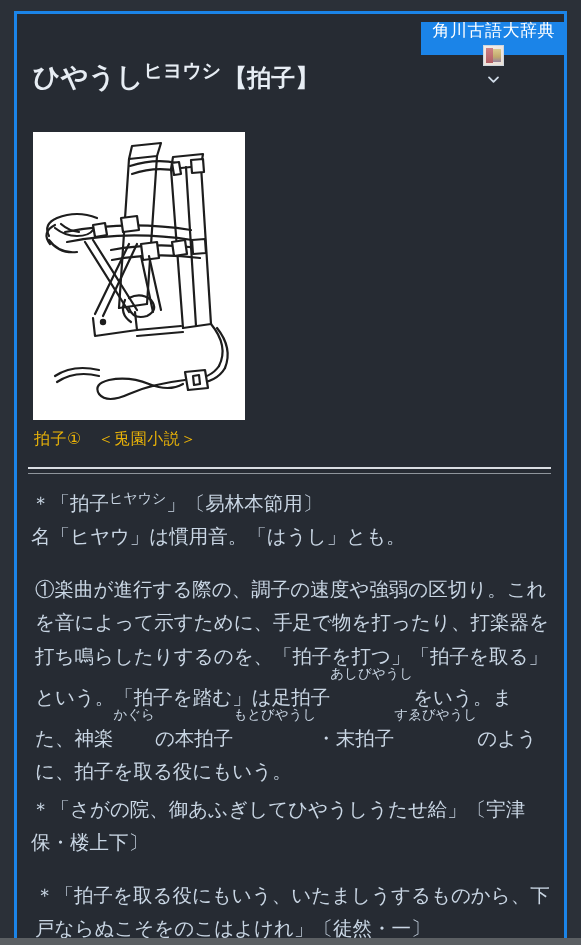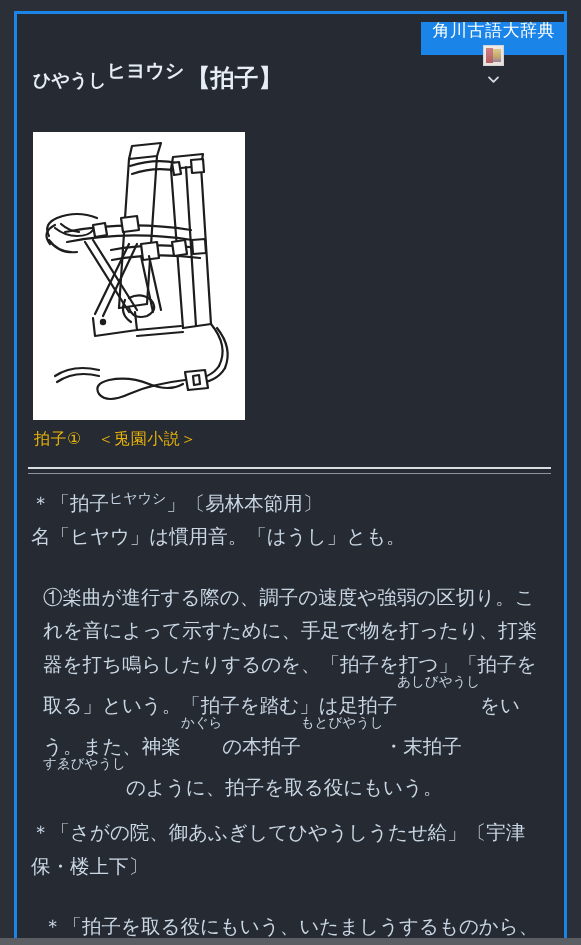--- a/index.html
+++ b/index.html
@@ -105,21 +105,21 @@
   }
 
   
   .headword {
     padding: 28px 20px 0 16px;
     color: #e7edf4;
     font-size: 27px;
     line-height: 1.15;
     white-space: nowrap;
   }
-  .headword .kana-main { font-size: 18px; }
+  .headword .kana-main { font-size: 27px; }
   .headword .kana-sup {
     font-size: 19px;
     vertical-align: 9px;
     letter-spacing: 0px;
   }
   .headword .kanji-brackets {
     font-size: 24px;
     margin-left: 2px;
   }
 
@@ -158,21 +158,21 @@
   
   .entry-body {
     padding: 12px 10px 0 14px;
     color: #c9d6e4;
     font-size: 19.5px;
     line-height: 1.72;
     font-family: "DejaVu Serif", "Liberation Serif", serif;
   }
   .body-line { margin: 0; }
   .body-para {
-    margin: 12px;
+    margin: 4px;
     padding-top: 15px;
   }
   .sup-reading {
     font-size: 14px;
     vertical-align: 7px;
     letter-spacing: 0px;
   }
   ruby.rb-inline {
     ruby-position: over;
   }

